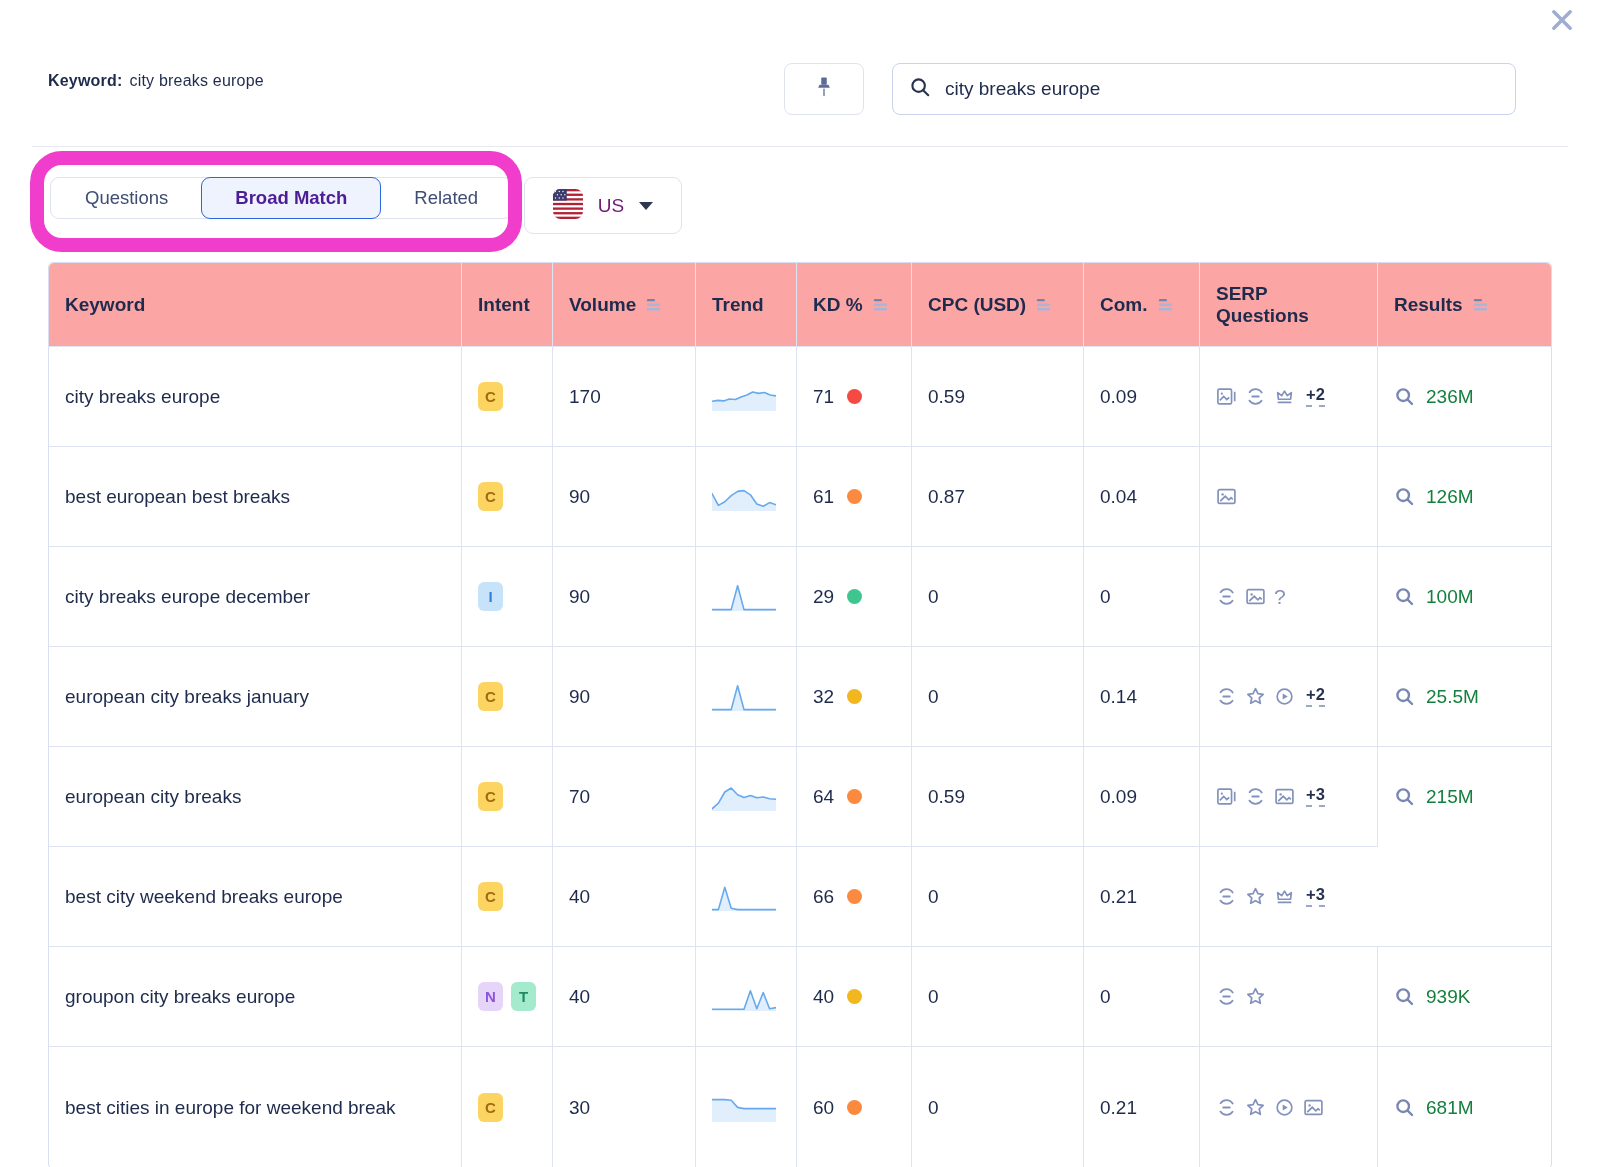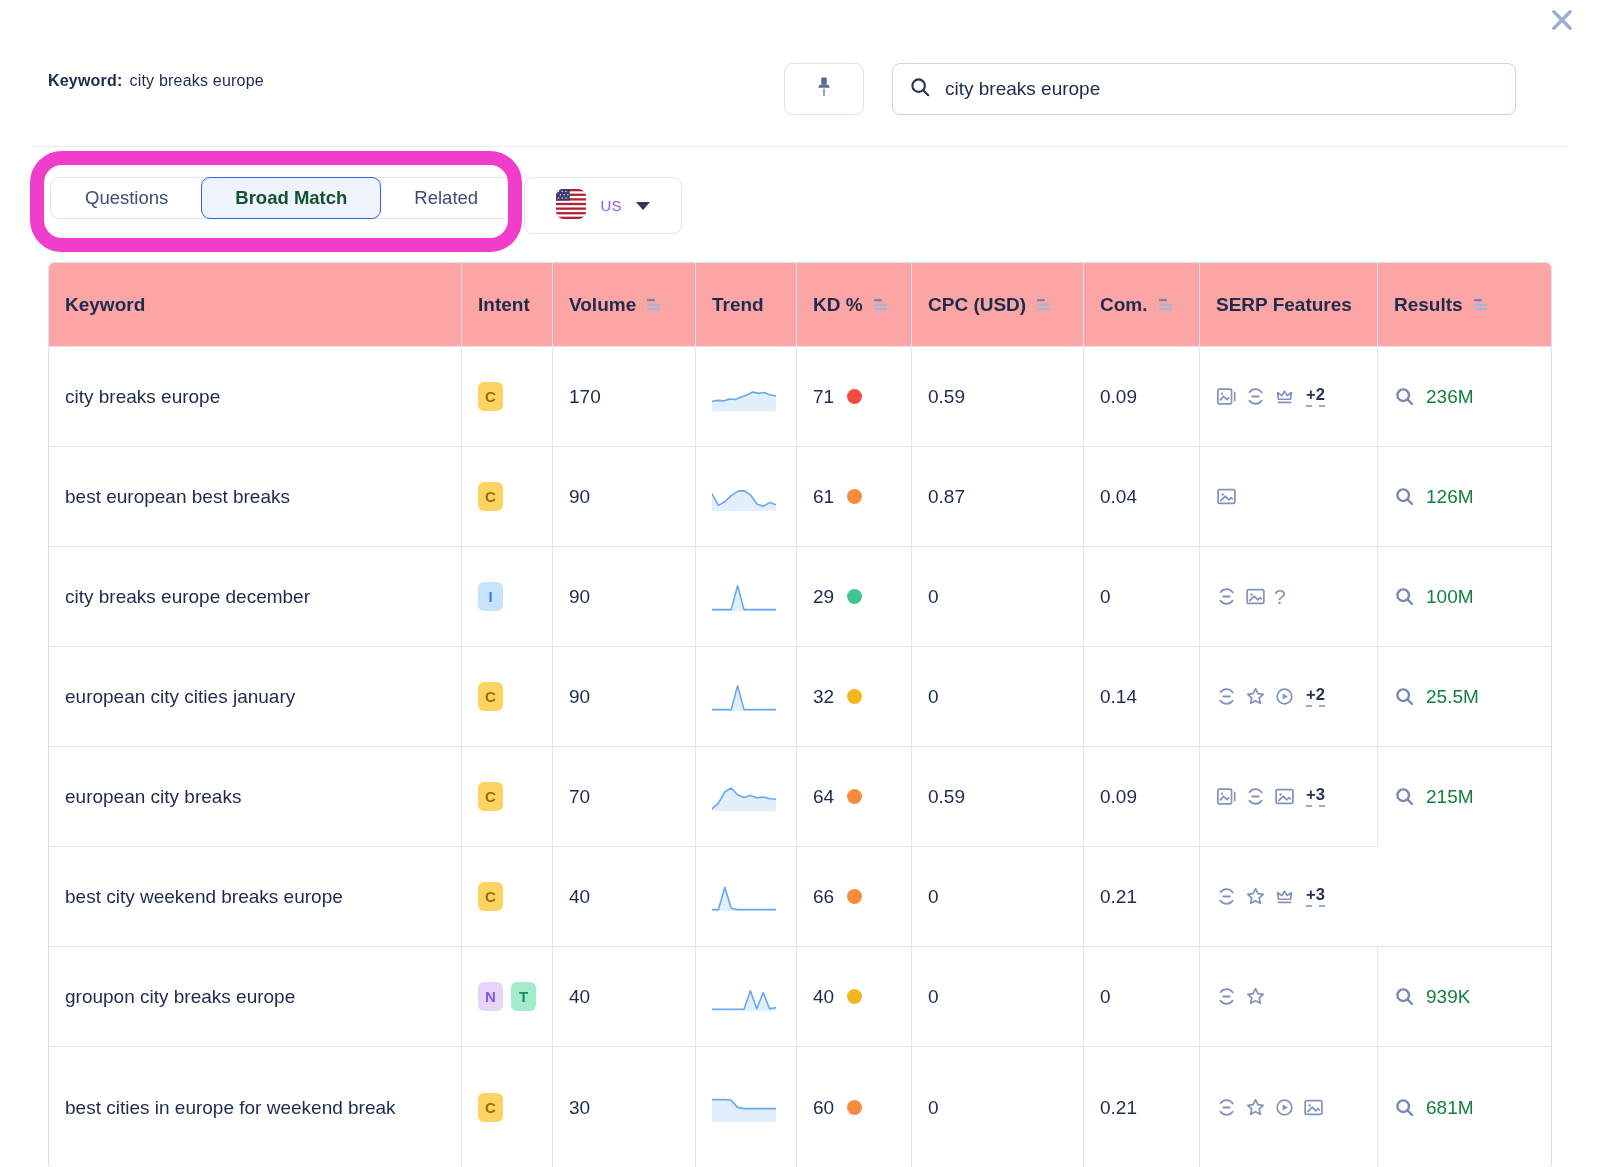--- a/index.html
+++ b/index.html
@@ -32,26 +32,26 @@
   #highlight-ring { position:absolute; left:30px; top:151px; width:492px; height:101px;
     border:14px solid #f03dcb; border-radius:32px; box-sizing:border-box;
     pointer-events:none; z-index:6; }
 
   
   #tab-group { position:absolute; left:50px; top:177px; height:42px;
     display:flex; align-items:stretch; border:1px solid #dfe3f0; border-radius:9px;
     background:#fff; box-sizing:border-box; z-index:4; }
   .tab { display:flex; align-items:center; padding:0 33px; font-size:18.5px; color:#3f4d72;
     cursor:pointer; border:1.5px solid transparent; border-radius:9px; box-sizing:border-box; }
-  .tab.active { margin:-1px; border-color:#2a66dd; background:#eef3fd; color:#14532d; font-weight:700;text-align:right; }
+  .tab.active { margin:-1px; border-color:#2a66dd; background:#eef3fd; color:#4c1d95; font-weight:700;text-align:right; }
 
   #country-select { position:absolute; left:524px; top:177px; width:158px; height:57px;
     border:1px solid #dfe3f0; border-radius:9px; background:#fff; box-sizing:border-box;
     display:flex; align-items:center; justify-content:center; gap:15px; cursor:pointer; }
-  #country-select .code { font-size:15px; color:#8b5cf6; }
+  #country-select .code { font-size:19px; color:#701a75; }
   .caret-down { width:0; height:0; border-left:7px solid transparent; border-right:7px solid transparent;
     border-top:8px solid #2e3650; }
 
   
   #kw-table { position:absolute; left:48px; top:262px; width:1504px;
     border:1px solid #d9dff0; border-radius:5px; box-sizing:border-box; background:#fff; }
   .trow { display:grid; grid-template-columns:413px 91px 143px 101px 115px 172px 116px 178px 1fr; }
   .tcell { border-right:1px solid #e0e4f2; border-top:1px solid #e0e4f2;
     display:flex; align-items:center; padding:0 12px 0 16px; box-sizing:border-box; overflow:hidden; }
   .tcell:last-child { border-right:none; }
@@ -206,21 +206,21 @@
         <span>Com.</span>
         <span class="sort-ic">
           <svg width="15" height="14" viewBox="0 0 16 14">
             <rect x="1" y="0.5" width="8.5" height="2.6" rx="1.3" fill="#7084b0"></rect>
             <rect x="1" y="5.4" width="14" height="2.6" rx="1.3" fill="#a9b5d6"></rect>
             <rect x="1" y="10.3" width="14" height="2.6" rx="1.3" fill="#a9b5d6"></rect>
           </svg>
         </span>
       </div>
       <div class="tcell">
-        <span>SERP Features</span>
+        <span>SERP Questions</span>
       </div>
       <div class="tcell">
         <span>Results</span>
         <span class="sort-ic">
           <svg width="15" height="14" viewBox="0 0 16 14">
             <rect x="1" y="0.5" width="8.5" height="2.6" rx="1.3" fill="#7084b0"></rect>
             <rect x="1" y="5.4" width="14" height="2.6" rx="1.3" fill="#a9b5d6"></rect>
             <rect x="1" y="10.3" width="14" height="2.6" rx="1.3" fill="#a9b5d6"></rect>
           </svg>
         </span>
@@ -390,21 +390,21 @@
             <svg width="21" height="21" viewBox="0 0 24 24" fill="none" stroke="#7787b2" stroke-width="2.7" stroke-linecap="round">
               <circle cx="10.5" cy="10.5" r="6.6"></circle>
               <line x1="15.6" y1="15.6" x2="20.6" y2="20.6"></line>
             </svg>
           </span>
           <span class="num">100M</span>
         </div>
       </div>
       <div class="trow tbody-row">
         <div class="tcell">
-          <span class="kw">european city cities january</span>
+          <span class="kw">european city breaks january</span>
         </div>
         <div class="tcell">
           <span class="intent-badge" title="Commercial" style="background: rgb(252, 212, 98); color: rgb(160, 106, 16);">C</span>
         </div>
         <div class="tcell">
           <span>90</span>
         </div>
         <div class="tcell">
           <span>
             <svg class="spark" width="64" height="34" viewBox="0 0 64 34">

